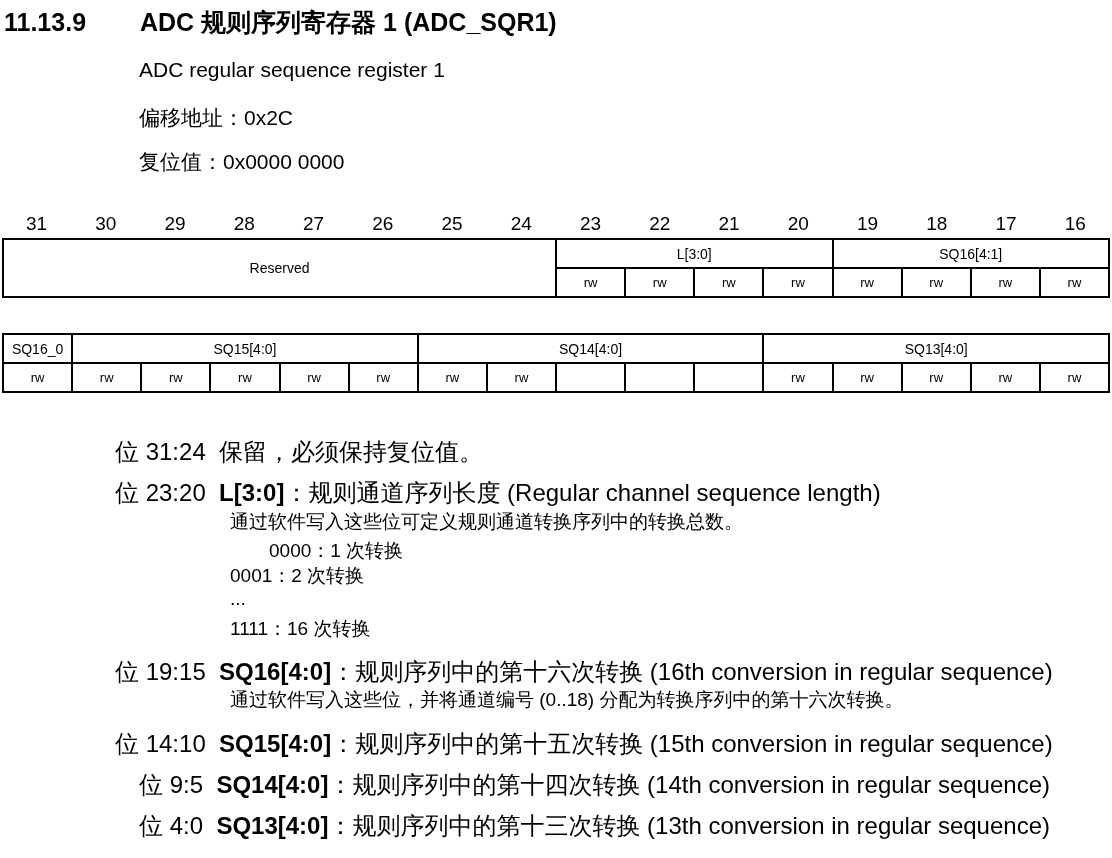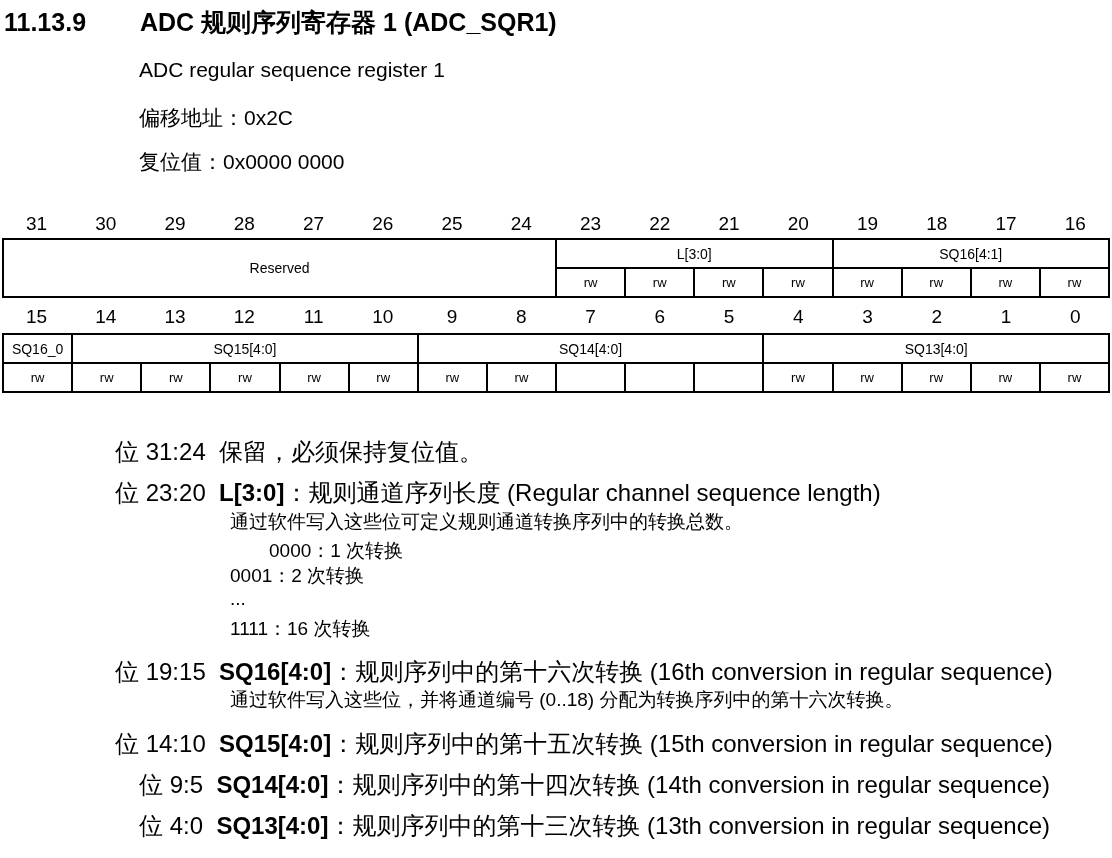--- a/index.html
+++ b/index.html
@@ -121,38 +121,20 @@
       <td class="rw">rw</td>
       <td class="rw">rw</td>
       <td class="rw">rw</td>
       <td class="rw">rw</td>
       <td class="rw">rw</td>
       <td class="rw">rw</td>
     </tr>
   </tbody>
     </table>
 
-  <div class="bitnums bottom">
-    <span>15</span>
-    <span>14</span>
-    <span>13</span>
-    <span>12</span>
-    <span>11</span>
-    <span>10</span>
-    <span>9</span>
-    <span>8</span>
-    <span>7</span>
-    <span>6</span>
-    <span>5</span>
-    <span>4</span>
-    <span>3</span>
-    <span>2</span>
-    <span>1</span>
-    <span>0</span>
-  </div>
 
   <table class="reg bottom">
     <colgroup>
       <col>
         <col>
         <col>
         <col>
         <col>
         <col>
         <col>

